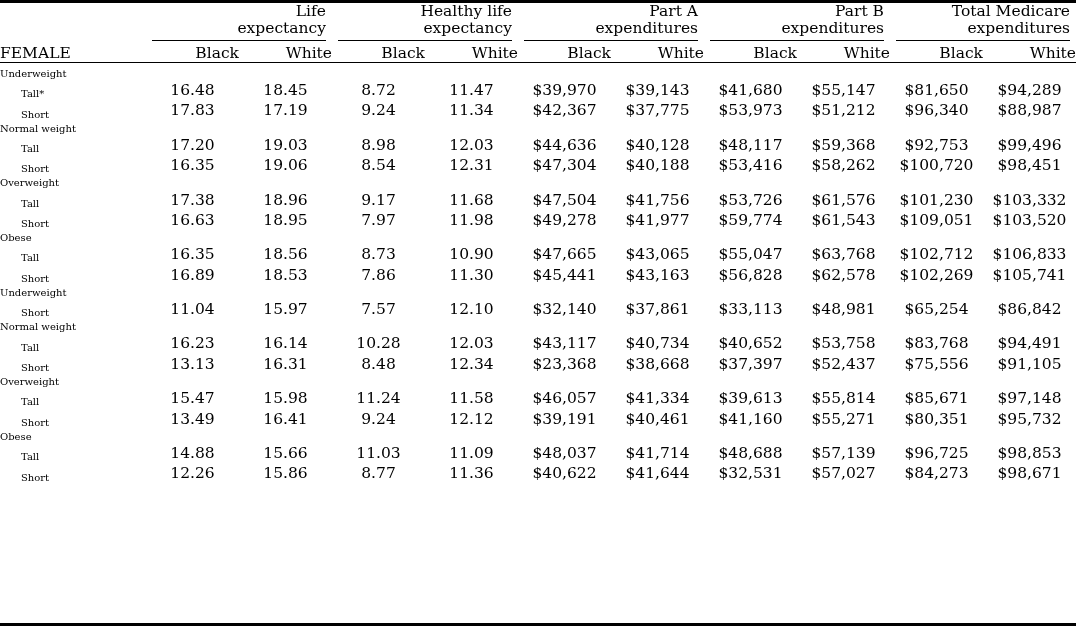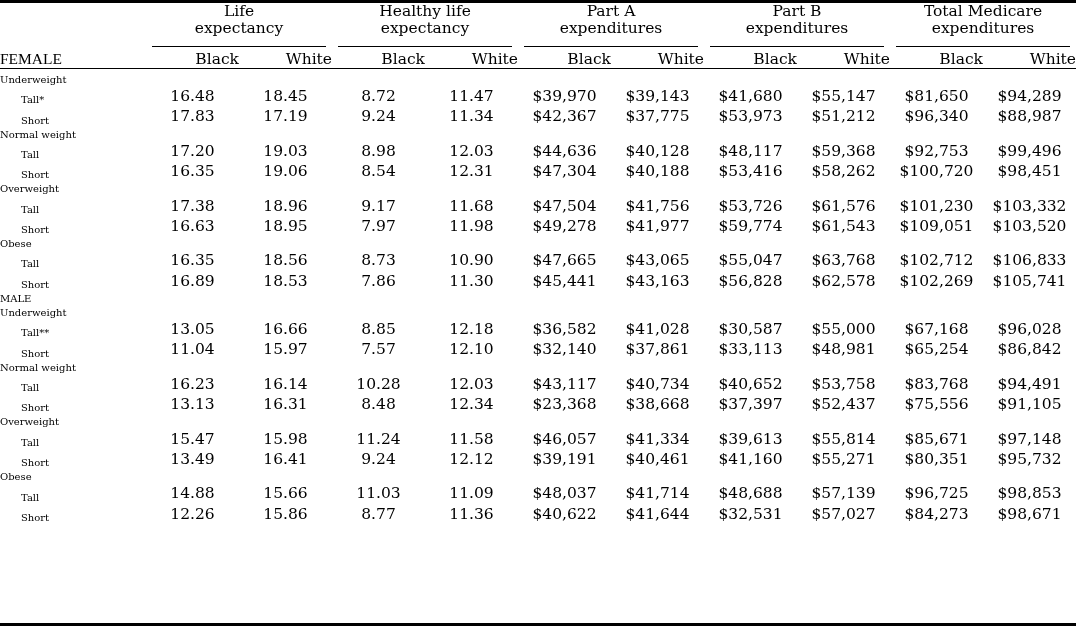--- a/index.html
+++ b/index.html
@@ -54,33 +54,33 @@
   .grouphdr {
     text-align: center;
     font-size: 15.5px;
     line-height: 1.12;
     padding-bottom: 2px;
   }
   .grouphdr .rulebox {
     border-bottom: 1px solid #000;
     display: block;
     margin: 0 6px 3px 6px;
-    padding-bottom: 8px;
+    padding-bottom: 2px;
+    text-align: right;
   }
   .subhdr {
     text-align: right;
     font-size: 15.5px;
     padding-bottom: 4px;
   }
   .femcell {
     text-align: left;
     font-size: 15.5px;
     padding-bottom: 4px;
     padding-left: 1px;
-    font-family: Liberation Serif, serif;
   }
   td.num {
     text-align: center;
     font-size: 15.5px;
     line-height: 1.30;
     height: 20.4px;
   }
   td.lbl {
     text-align: left;
     font-size: 10px;
@@ -300,39 +300,22 @@
           <td class="num">7.86</td>
           <td class="num">11.30</td>
           <td class="num">$45,441</td>
           <td class="num">$43,163</td>
           <td class="num">$56,828</td>
           <td class="num">$62,578</td>
           <td class="num">$102,269</td>
           <td class="num">$105,741</td>
         </tr>
         <tr class="section">
-          <td class="lbl">MALE</td>
-          <td colspan="10"></td>
-        </tr>
-        <tr class="section">
           <td class="lbl">Underweight</td>
           <td colspan="10"></td>
-        </tr>
-        <tr>
-          <td class="lbl indent">Tall**</td>
-          <td class="num">13.05</td>
-          <td class="num">16.66</td>
-          <td class="num">8.85</td>
-          <td class="num">12.18</td>
-          <td class="num">$36,582</td>
-          <td class="num">$41,028</td>
-          <td class="num">$30,587</td>
-          <td class="num">$55,000</td>
-          <td class="num">$67,168</td>
-          <td class="num">$96,028</td>
         </tr>
         <tr>
           <td class="lbl indent">Short</td>
           <td class="num">11.04</td>
           <td class="num">15.97</td>
           <td class="num">7.57</td>
           <td class="num">12.10</td>
           <td class="num">$32,140</td>
           <td class="num">$37,861</td>
           <td class="num">$33,113</td>

